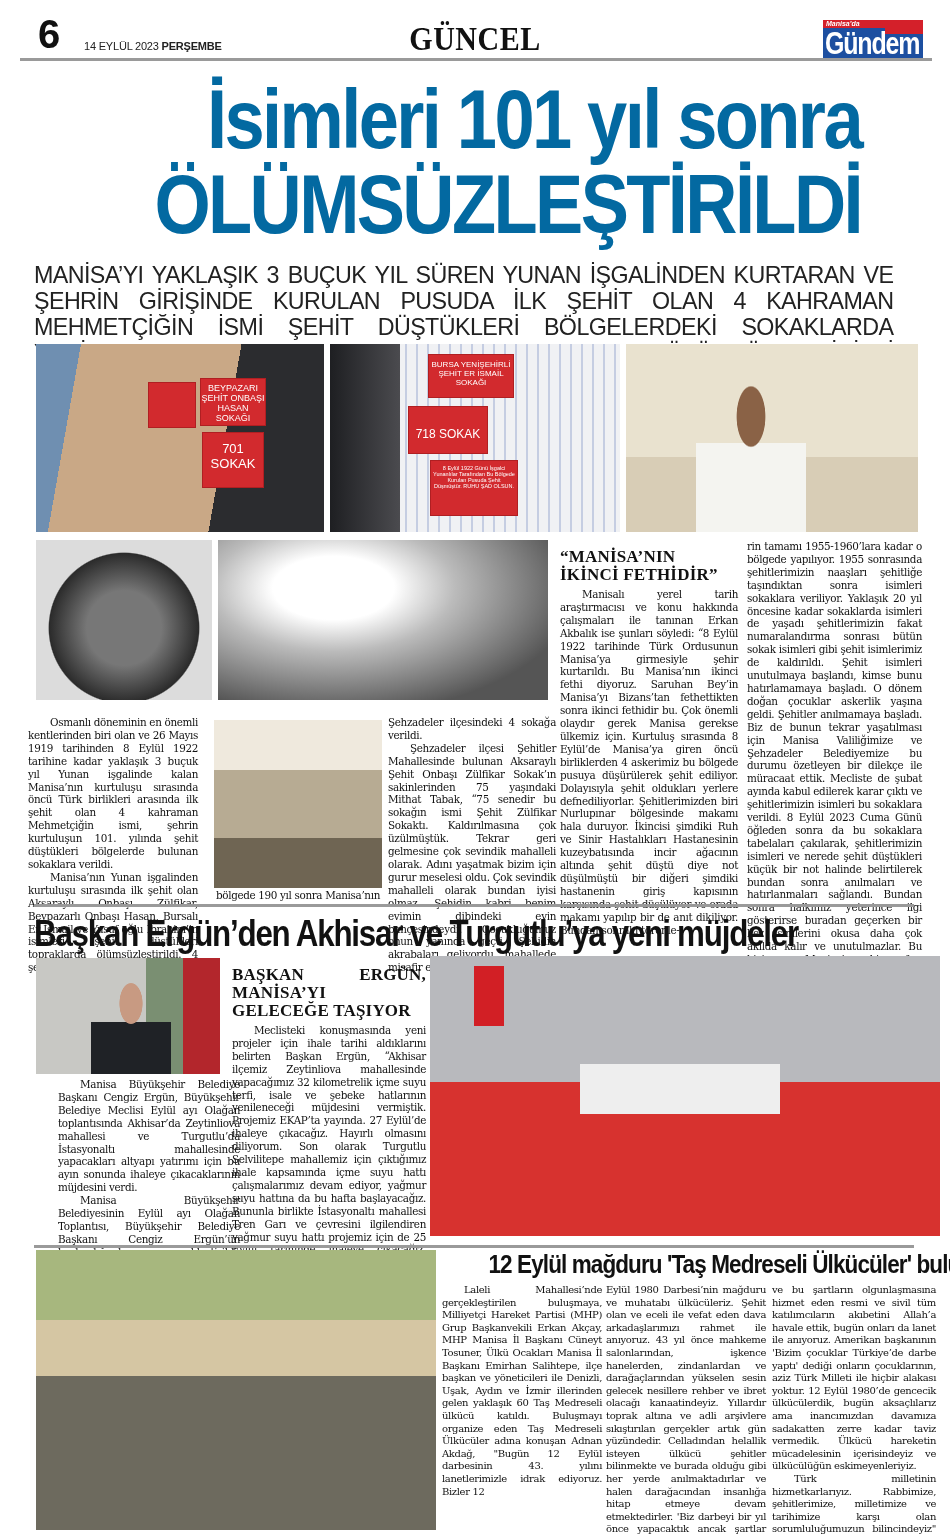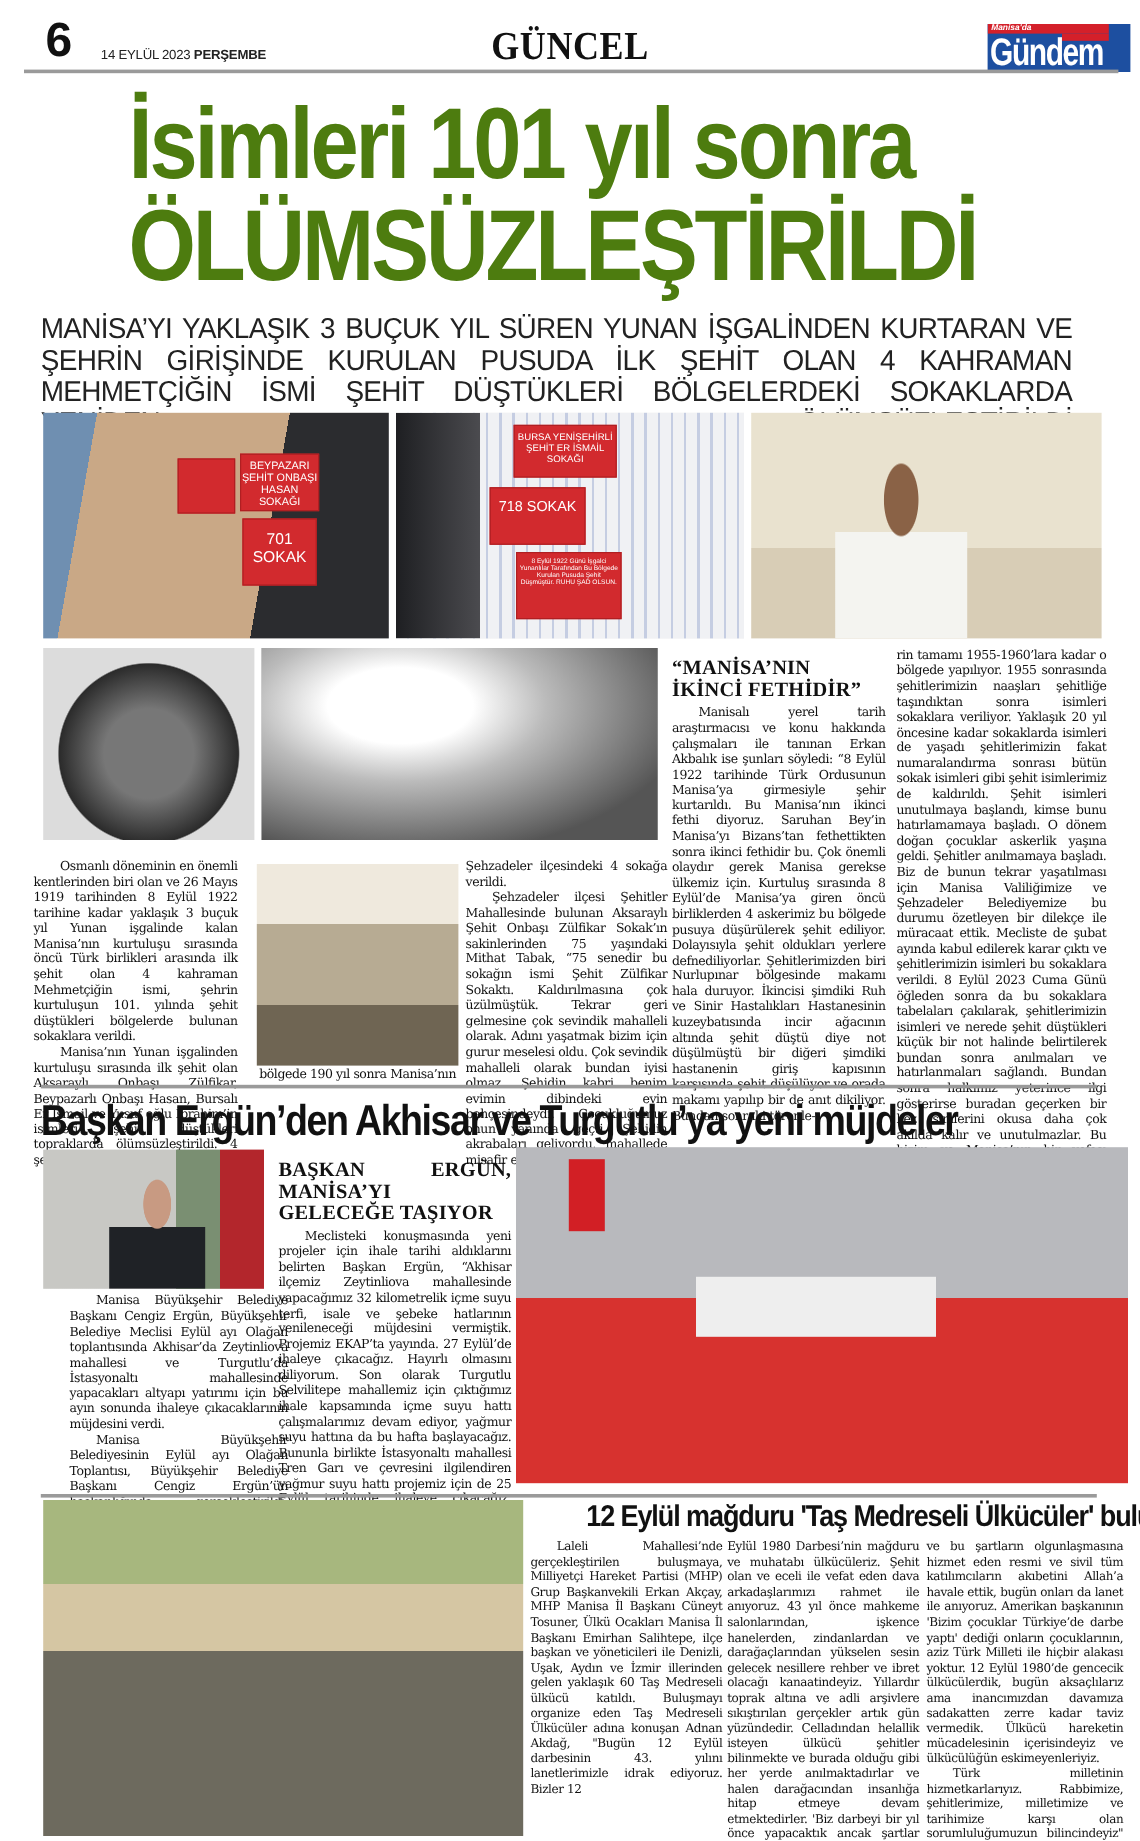--- a/index.html
+++ b/index.html
@@ -7,28 +7,28 @@
   body { position: relative; font-family: "DejaVu Serif", serif; color: #111; }
 
   .abs { position: absolute; }
 
   
   .page-num { left: 38px; top: 14px; font-family: "Liberation Sans", sans-serif; font-weight: bold; font-size: 40px; line-height: 40px; color: #111; }
   .date { left: 84px; top: 40px; font-family: Liberation Sans, sans-serif; font-size: 11px; color: #222; letter-spacing: -0.2px; }
   .date b { font-weight: 900; }
   .section { left: 0; width: 950px; top: 22px; text-align: center; font-family: "Liberation Serif", serif; font-weight: bold; font-size: 30px; letter-spacing: 0.5px; color: #111; transform: scaleY(1.1); }
   .top-rule { left: 20px; top: 58px; width: 912px; height: 3px; background: #9a9a9a; }
-  .logo { left: 823px; top: 20px; width: 119px; height: 40px; background: #1d4fa0; overflow: hidden; }
+  .logo { left: 823px; top: 20px; width: 100px; height: 40px; background: #1d4fa0; overflow: hidden; }
   .logo .bar { position: absolute; left: 0; top: 0; width: 101px; height: 8px; background: #d4202a; }
   .logo .bar2 { position: absolute; left: 62px; top: 8px; width: 39px; height: 6px; background: #d4202a; }
   .logo .small { position: absolute; left: 3px; top: 0; font-family: "Liberation Sans", sans-serif; font-style: italic; font-weight: bold; font-size: 7px; color: #fff; }
   .logo .big { position: absolute; left: 2px; top: 6px; font-family: "Liberation Sans", sans-serif; font-weight: 900; font-size: 32px; line-height: 34px; color: #fff; letter-spacing: -1.5px; transform: scaleX(0.78); transform-origin: left top; }
 
   
-  .headline { left: 44px; width: 900px; top: 76px; font-family: "Liberation Sans", sans-serif; font-weight: 900; color: #4d7c0f; text-align: left; letter-spacing: -3px; }
+  .headline { left: 24px; width: 900px; top: 76px; font-family: "Liberation Sans", sans-serif; font-weight: 900; color: #0369a1; text-align: right; letter-spacing: -3px; }
   .headline .l1 { font-size: 84px; line-height: 86px; display:block; transform: scaleX(0.86); }
   .headline .l2 { font-size: 84px; line-height: 84px; display:block; transform: scaleX(0.86); }
 
   .subhead { left: 34px; width: 886px; top: 262px; font-family: "Liberation Sans", sans-serif; font-size: 24px; line-height: 26px; color: #222; text-align: justify; text-align-last: justify; letter-spacing: -0.6px; transform: scaleX(0.97); transform-origin: left; }
 
   
   .photo { overflow: hidden; }
   .ph1 { left: 36px; top: 344px; width: 288px; height: 188px; background: linear-gradient(100deg, #6f8fb1 0 14%, #c9a886 14% 64%, #2b2c2f 64% 100%); }
   .ph2 { left: 330px; top: 344px; width: 290px; height: 188px; background: repeating-linear-gradient(90deg, #f0f1f4 0 9px, #c5cde2 9px 11px), #eee; }
   .ph2 .window { position:absolute; left:0; top:0; width:70px; height:188px; background: linear-gradient(90deg,#1e1f22,#4b4b4f); }
@@ -93,21 +93,21 @@
 <div class="abs subhead">MANİSA’YI YAKLAŞIK 3 BUÇUK YIL SÜREN YUNAN İŞGALİNDEN KURTARAN VE ŞEHRİN GİRİŞİNDE KURULAN PUSUDA İLK ŞEHİT OLAN 4 KAHRAMAN MEHMETÇİĞİN İSMİ ŞEHİT DÜŞTÜKLERİ BÖLGELERDEKİ SOKAKLARDA YENİDEN ÖLÜMSÜZLEŞTİRİLDİ</div>
 
 <div class="abs photo ph1">
   <div class="sign" style="left:112px;top:38px;width:48px;height:46px;font-size:4px;"></div>
   <div class="sign" style="left:164px;top:34px;width:66px;height:48px;font-size:9px;padding-top:4px;">BEYPAZARI ŞEHİT ONBAŞI HASAN SOKAĞI</div>
   <div class="sign" style="left:166px;top:88px;width:62px;height:56px;font-size:13px;padding-top:8px;">701 SOKAK</div>
 </div>
 <div class="abs photo ph2">
   <div class="window"></div>
   <div class="sign" style="left:98px;top:10px;width:86px;height:44px;font-size:8px;padding-top:5px;">BURSA YENİŞEHİRLİ ŞEHİT ER İSMAİL SOKAĞI</div>
-  <div class="sign" style="left:78px;top:62px;width:80px;height:48px;font-size:12px;padding-top:8px;">718 SOKAK</div>
+  <div class="sign" style="left:78px;top:62px;width:80px;height:48px;font-size:12px;padding-top:20px;">718 SOKAK</div>
   <div class="sign" style="left:100px;top:116px;width:88px;height:56px;font-size:5.5px;padding:4px 2px 0;">8 Eylül 1922 Günü İşgalci Yunanlılar Tarafından Bu Bölgede Kurulan Pusuda Şehit Düşmüştür. RUHU ŞAD OLSUN.</div>
 </div>
 <div class="abs photo ph3">
   <div class="person"></div>
 </div>
 <div class="abs photo ph4"></div>
 <div class="abs photo ph5"></div>
 <div class="abs photo ph6"></div>
 
 <div class="abs col c1">

